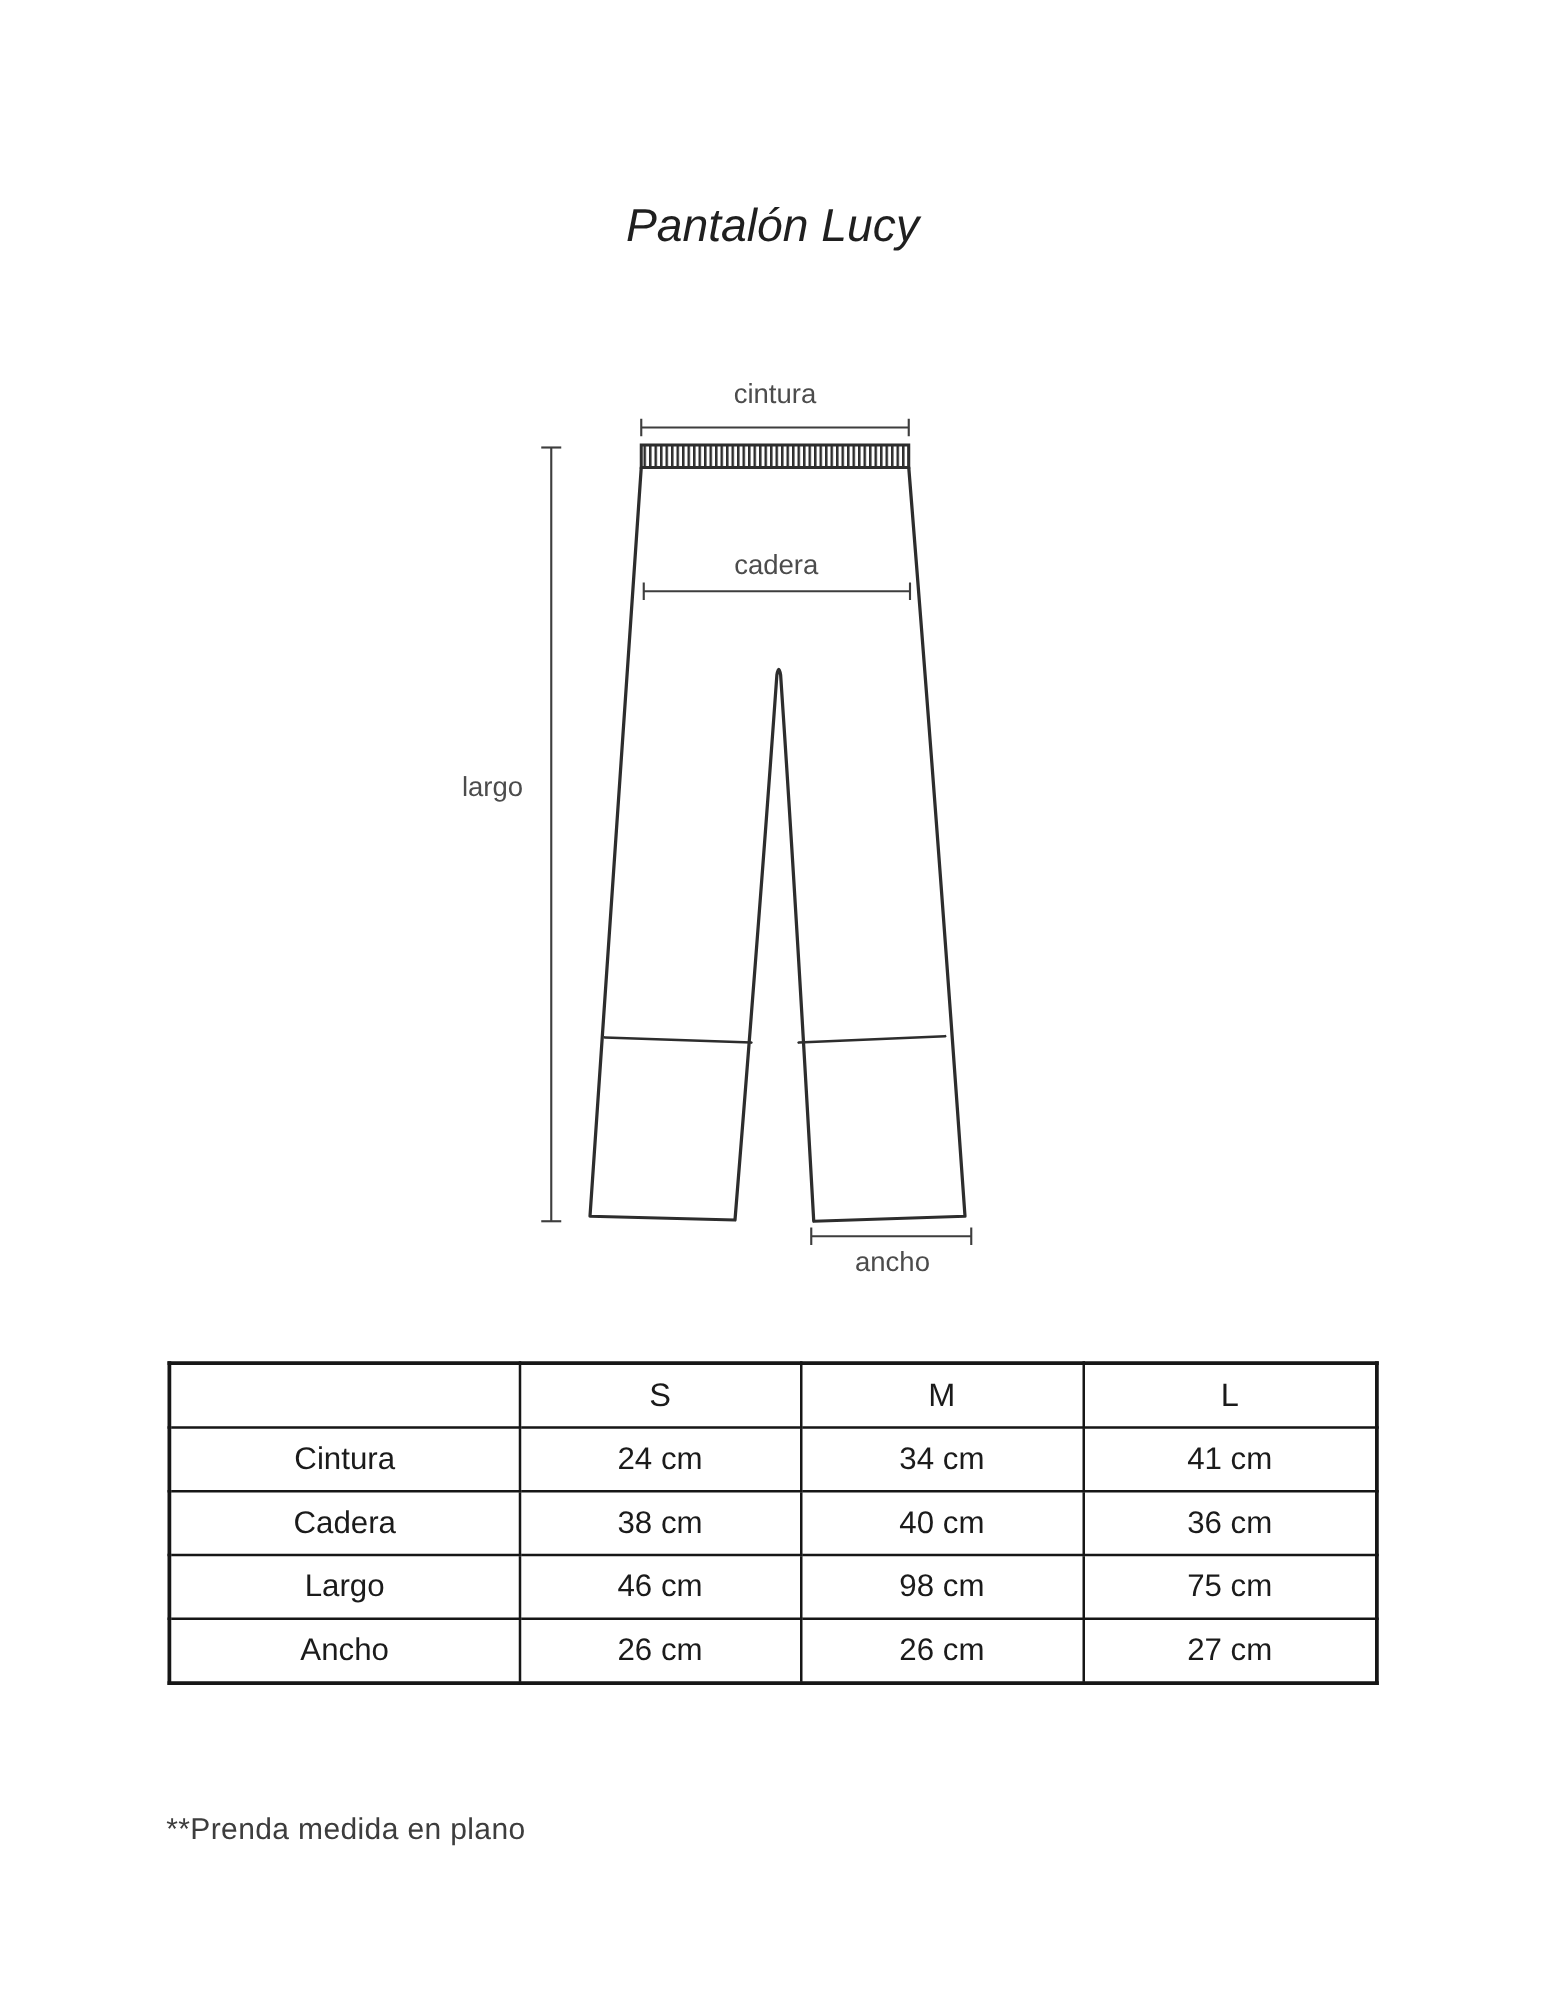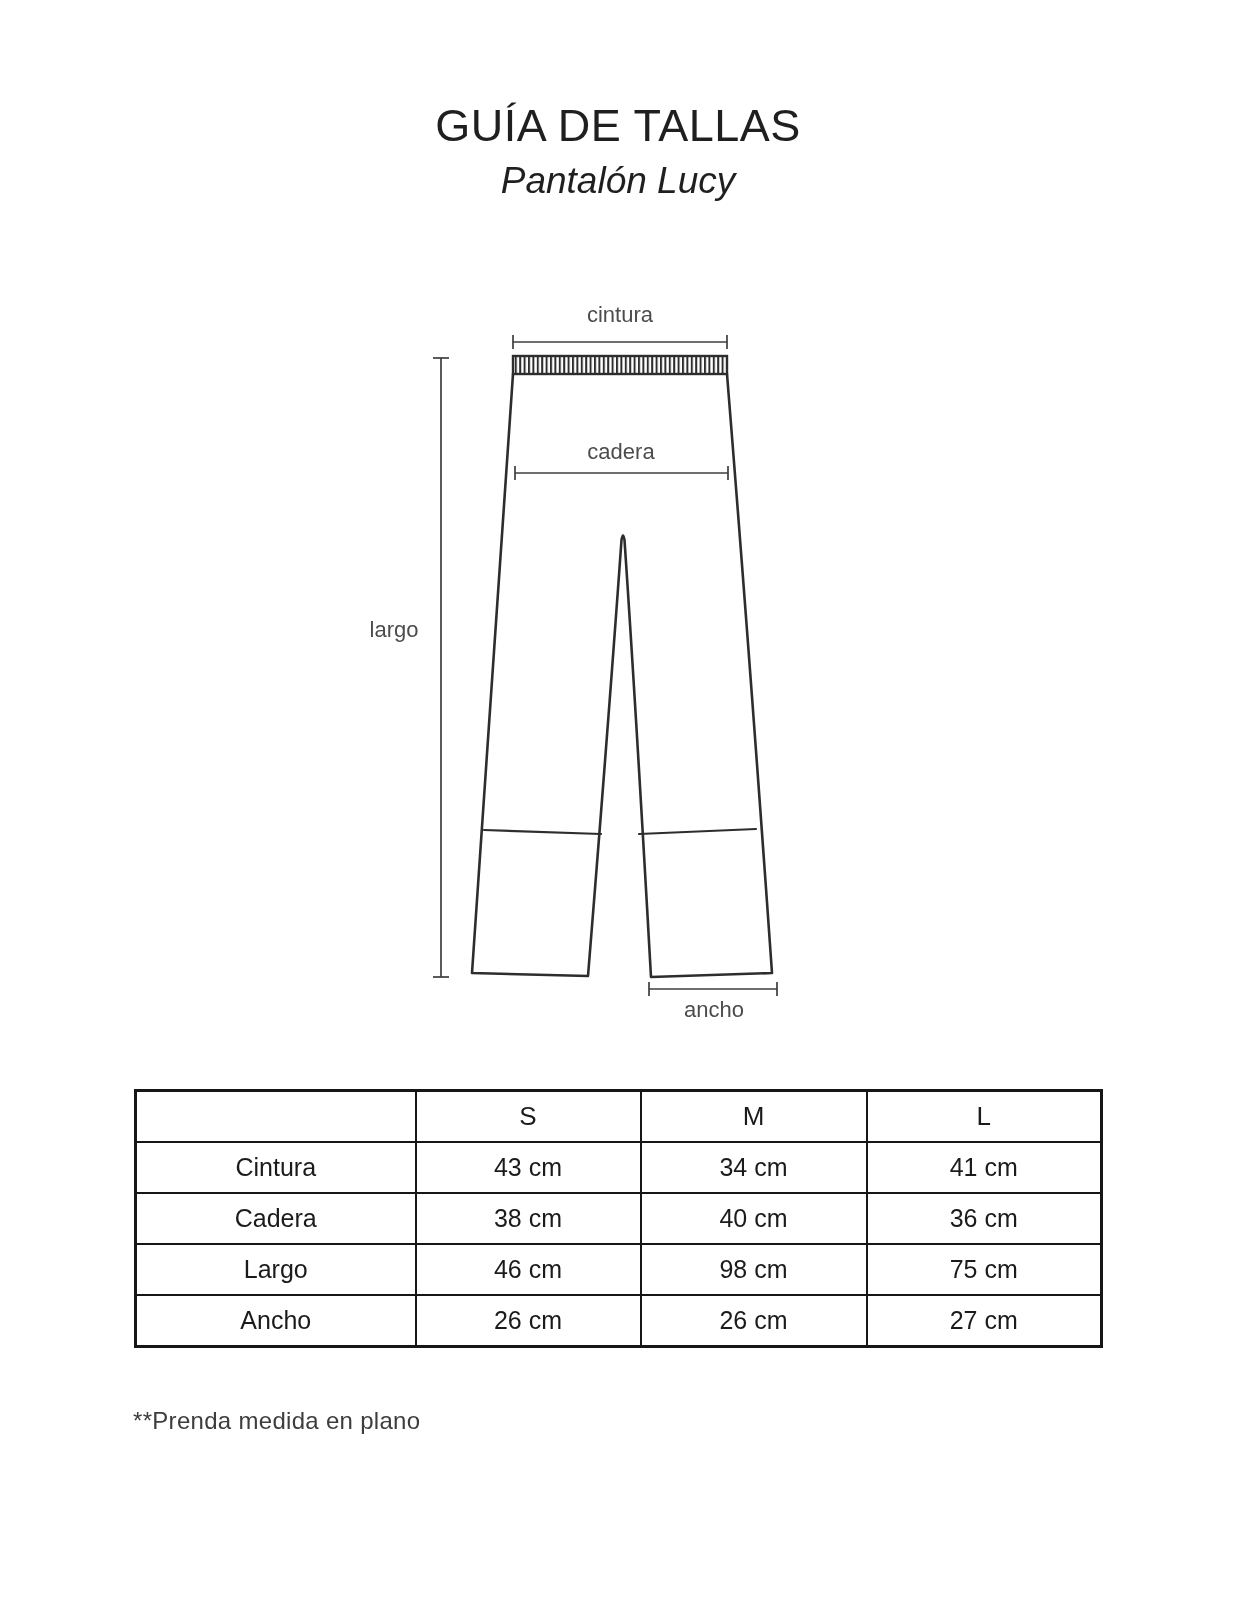--- a/index.html
+++ b/index.html
@@ -70,32 +70,31 @@
   }
   .size-table {
     border: 3px solid #161616;
   }
   .size-table th {
     font-size: 26px;
   }
   .footnote {
     position: absolute;
     left: 133px;
-    top: 1407px;
+    top: 1450px;
     font-size: 24px;
     color: #3d3d3d;
     letter-spacing: 0.3px;
   }
 </style>
 </head>
 <body>
 
 <div class="page">
 
-  <div class="page-title">GUÍA DE TALLAS</div>
   <div class="page-subtitle">Pantalón Lucy</div>
 
   <svg class="diagram-svg" viewBox="0 0 1236 1600">
     <defs>
       <pattern id="waistband-hatch" width="4.4" height="18" patternUnits="userSpaceOnUse">
         <rect x="0" y="0" width="2" height="18" fill="#2d2d2d"></rect>
       </pattern>
     </defs>
 
     <rect x="513" y="356" width="214" height="18" fill="url(#waistband-hatch)" stroke="#2d2d2d" stroke-width="2.4"></rect>
@@ -145,21 +144,21 @@
       <tr>
         <th></th>
         <th>S</th>
         <th>M</th>
         <th>L</th>
       </tr>
     </thead>
     <tbody>
       <tr>
         <td>Cintura</td>
-        <td>43 cm</td>
+        <td>24 cm</td>
         <td>34 cm</td>
         <td>41 cm</td>
       </tr>
       <tr>
         <td>Cadera</td>
         <td>38 cm</td>
         <td>40 cm</td>
         <td>36 cm</td>
       </tr>
       <tr>

